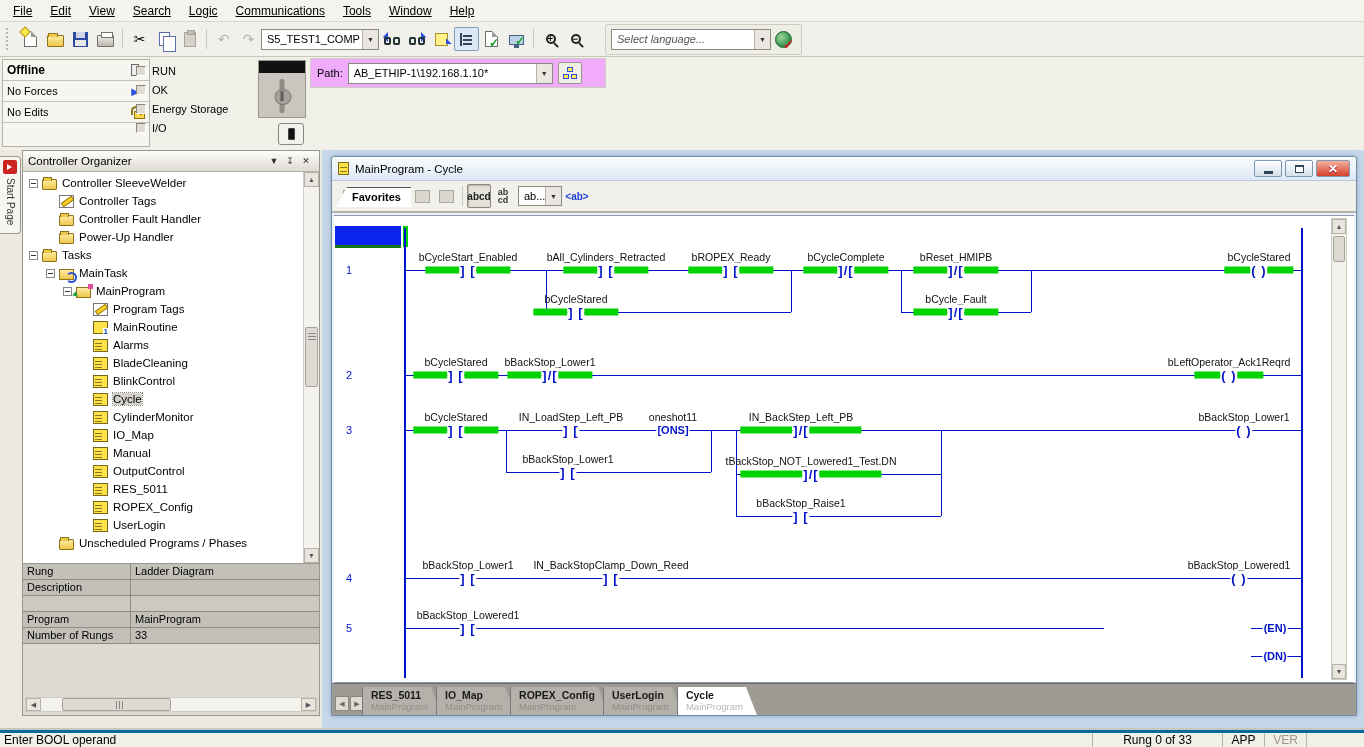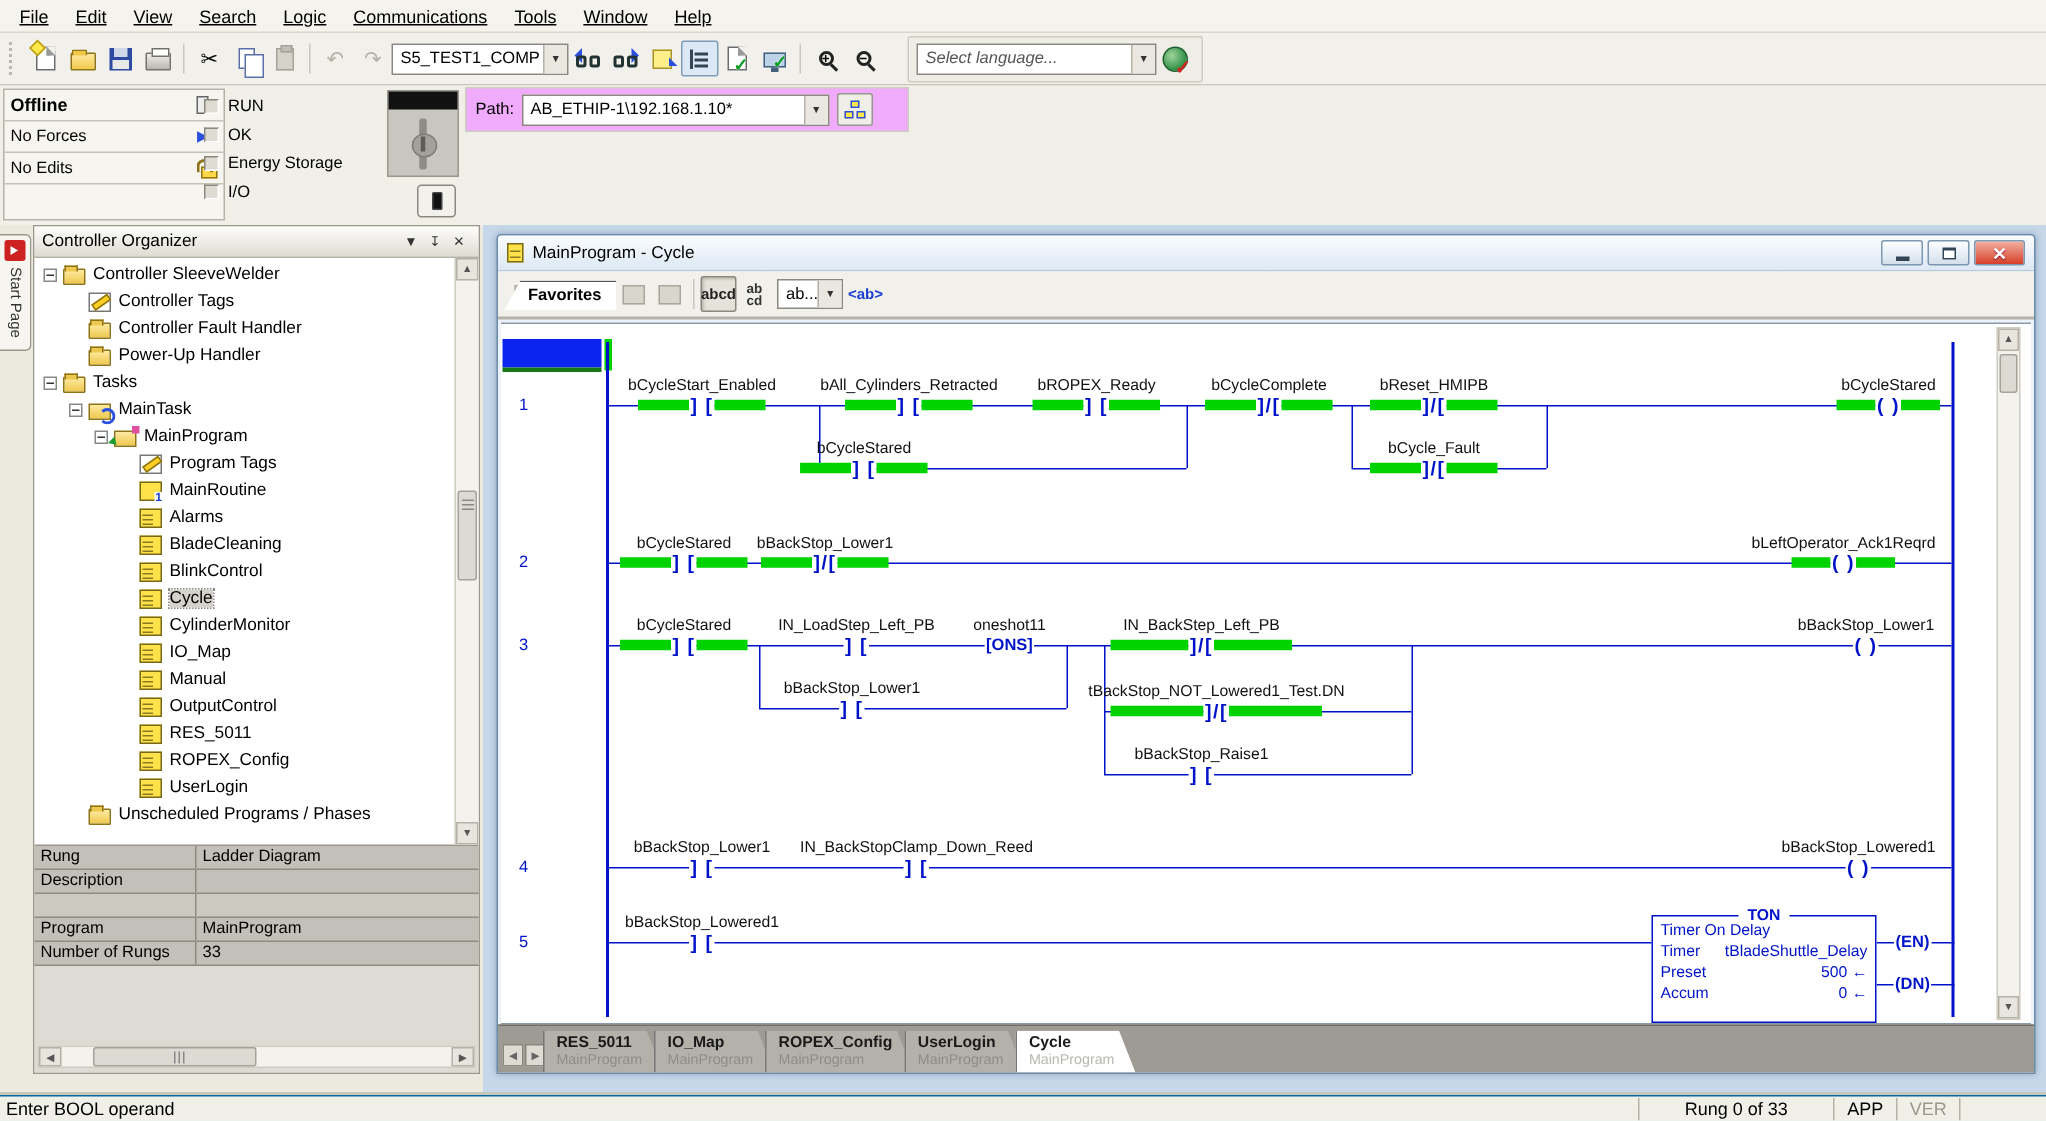--- a/index.html
+++ b/index.html
@@ -198,21 +198,21 @@
   #btabs { position:absolute; left:0; bottom:0; width:1024px; height:32px; background:#9d9b94; border-top:1px solid #6e6c66; display:flex; align-items:flex-end; padding-left:3px; }
   .bt-arrows { display:flex; gap:1px; margin:0 4px 4px 0; }
   .bt-arrows span { width:14px; height:15px; background:#dddbd2; border:1px solid #8a877e; font-size:7px; color:#666; display:flex; align-items:center; justify-content:center; }
   .btab { height:28px; padding:2px 14px 2px 8px; margin-left:-6px; background:#b3b1aa; clip-path:polygon(0 0, calc(100% - 11px) 0, 100% 100%, 0 100%); border-left:1px solid #777; }
   .btab .bn { font-size:10.5px; font-weight:bold; color:#1a1a1a; }
   .btab .bp { font-size:9.5px; color:#8f8d86; }
   .btab.active { background:#fff; z-index:3; }
   .btab.active .bp { color:#b9b7b0; }
 
   
-  #statusbar { position:absolute; left:0; top:730px; width:1364px; height:17px; background:#f0efe8; border-top:1px solid #0369a1; box-shadow:0 -2px 0 #c9c6bc; display:flex; align-items:center; font-size:12px; }
+  #statusbar { position:absolute; left:0; top:730px; width:1364px; height:17px; background:#f0efe8; border-top:3px solid #0369a1; box-shadow:0 -2px 0 #c9c6bc; display:flex; align-items:center; font-size:12px; }
   #sb-left { flex:1; padding-left:4px; }
   .sb-cell { border-left:1px solid #b5b2a8; height:15px; display:flex; align-items:center; justify-content:center; padding:0 10px; }
   #sb-ver { color:#9a978e; }
 </style>
 </head>
 <body>
 
 <div id="app">
 
   <div id="menubar">
@@ -817,36 +817,20 @@
             <div class="litem" style="left: 941px; top: 412px;">
               <div class="lsym flag">
                 <b>(EN)</b>
               </div>
             </div>
             <div class="litem" style="left: 941px; top: 440px;">
               <div class="lsym flag">
                 <b>(DN)</b>
               </div>
             </div>
-            <div id="ton" style="left: 767px; top: 394px; width: 150px; height: 72px;">
-              <div class="ton-title">TON</div>
-              <div class="tname">Timer On Delay</div>
-              <div class="trow2">
-                <div style="display: inline;">Timer</div>
-                <div style="display: inline;">tBladeShuttle_Delay</div>
-              </div>
-              <div class="trow2">
-                <div style="display: inline;">Preset</div>
-                <div style="display: inline;">500 ←</div>
-              </div>
-              <div class="trow2">
-                <div style="display: inline;">Accum</div>
-                <div style="display: inline;">0 ←</div>
-              </div>
-            </div>
           </div>
         <div class="ed-vscroll">
           <div class="vs-btn">▲</div>
           <div class="vs-thumb" style="top:17px;height:26px"></div>
           <div class="vs-btn dn">▼</div>
         </div>
       </div>
       <div id="btabs">
         <span class="bt-arrows">
           <span>◀</span>

